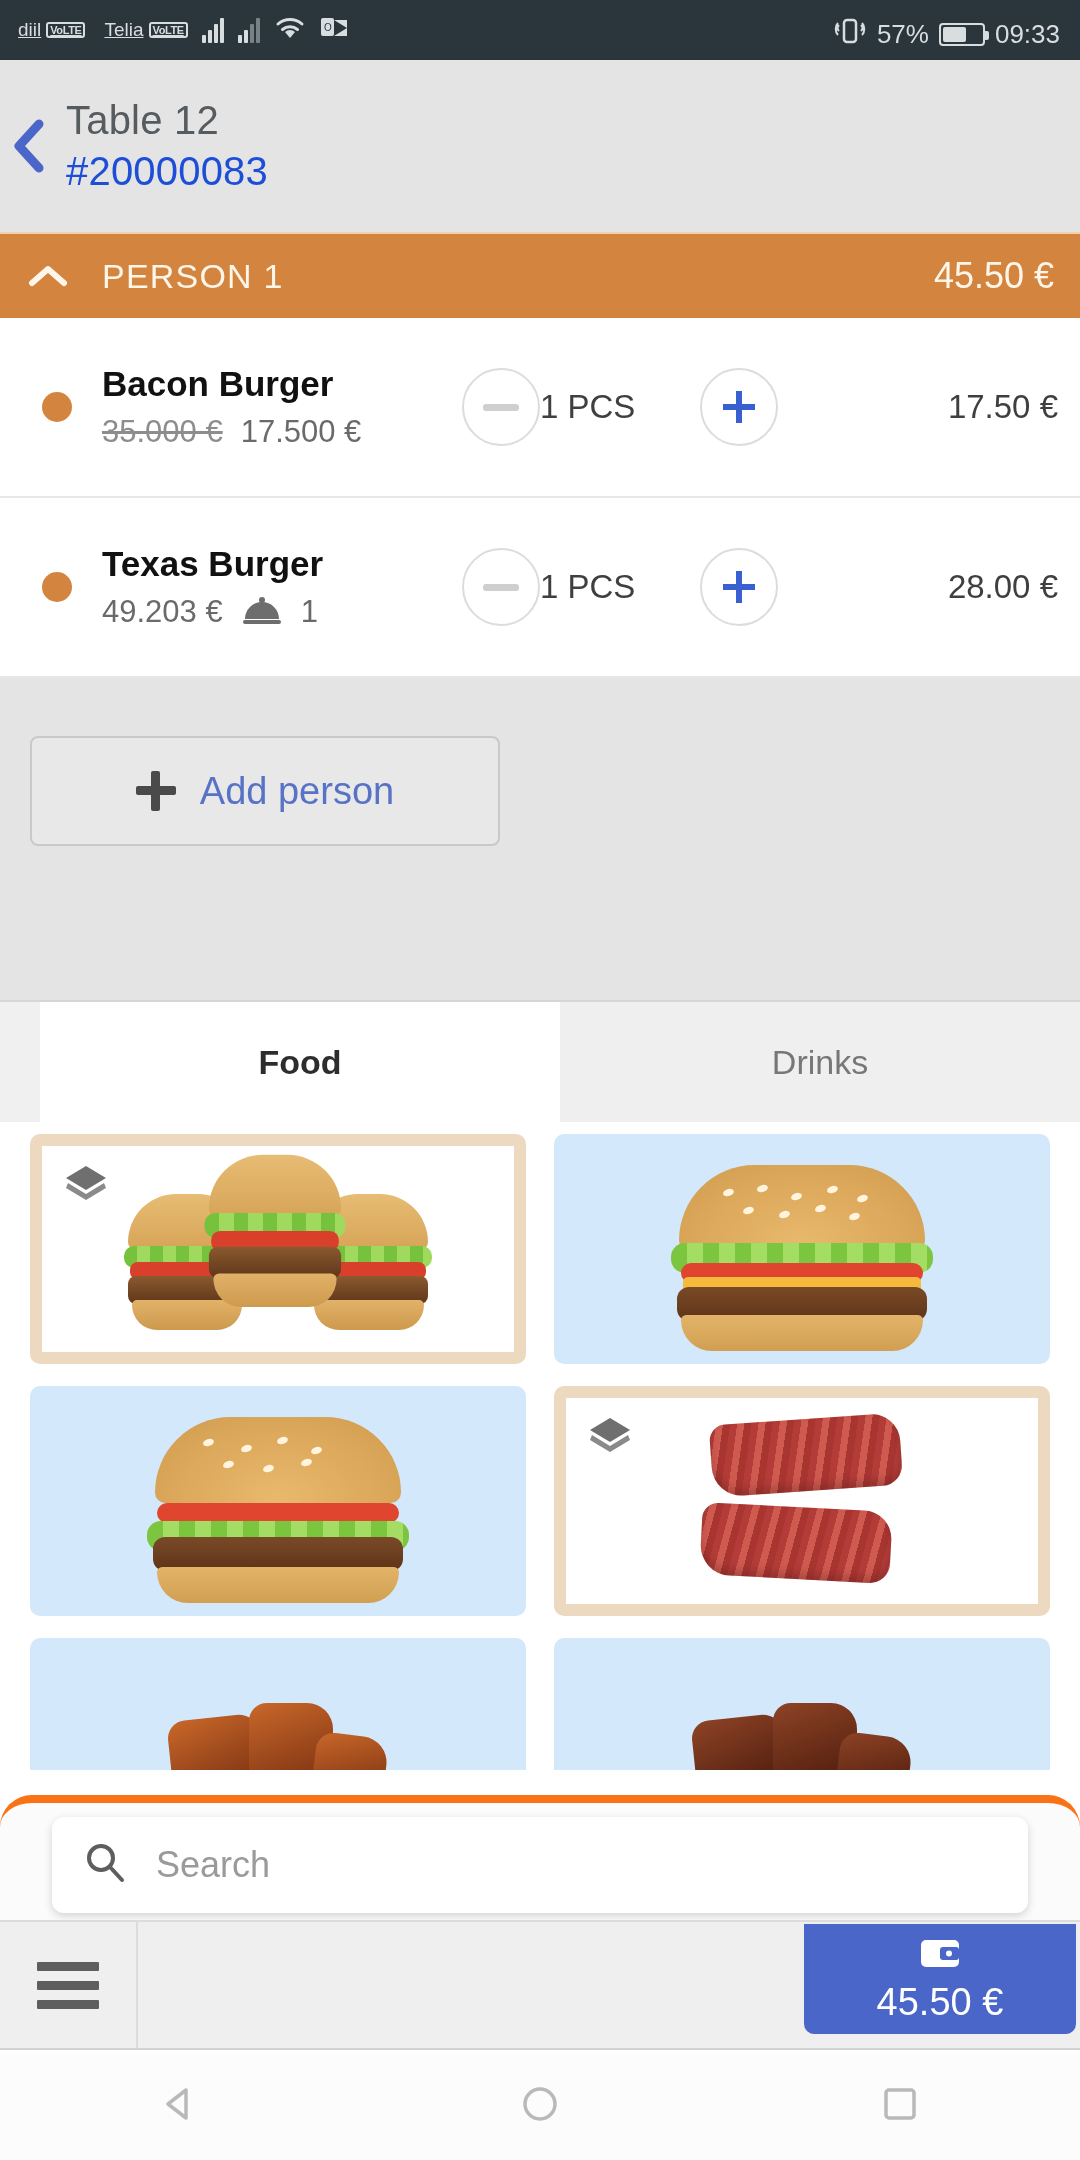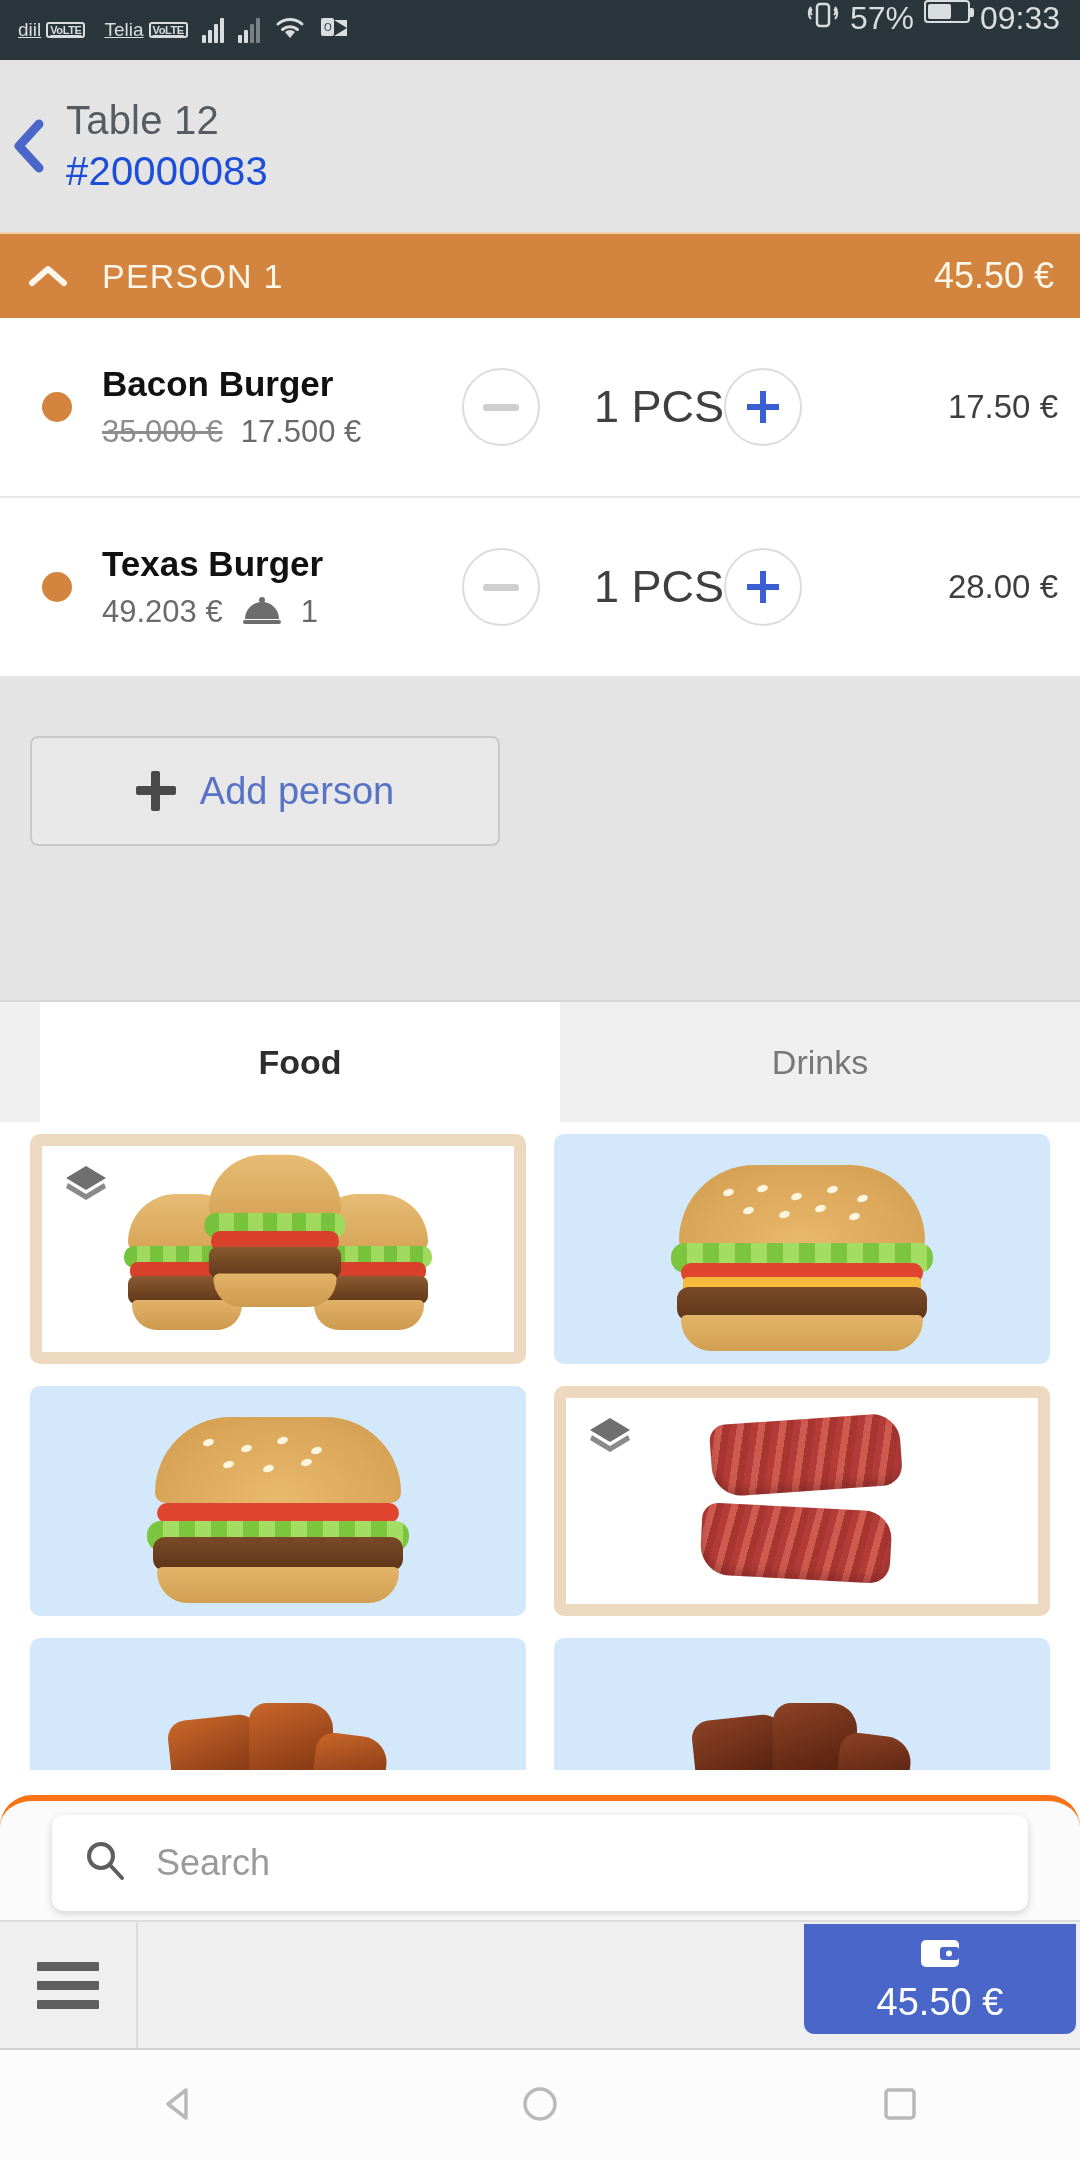--- a/index.html
+++ b/index.html
@@ -26,21 +26,21 @@
   }
   .sigbars{ display:flex; align-items:flex-end; gap:2px; height:26px; }
   .sigbars i{ display:block; width:4px; background:#d8dde0; border-radius:1px; }
   .sigbars i:nth-child(1){height:8px}
   .sigbars i:nth-child(2){height:13px}
   .sigbars i:nth-child(3){height:19px}
   .sigbars i:nth-child(4){height:25px}
   .sigbars.dim i:nth-child(3),.sigbars.dim i:nth-child(4){opacity:.45}
   .sb-right{
     position:absolute; right:20px; top:0; height:68px;
-    display:flex; gap:10px; font-size:32px;
+    display:flex; align-items:center; gap:10px; font-size:26px;
   }
   .batt{
     width:46px; height:23px; border:2px solid #d8dde0; border-radius:4px;
     position:relative; display:inline-block;
   }
   .batt::after{
     content:""; position:absolute; right:-6px; top:6px;
     width:4px; height:9px; background:#d8dde0; border-radius:0 2px 2px 0;
   }
   .batt .fill{ position:absolute; left:2px; top:2px; bottom:2px; width:55%; background:#d8dde0; border-radius:2px;}
@@ -74,21 +74,21 @@
   .row-info{ margin-left:30px; width:360px; display:flex; flex-direction:column; gap:10px;}
   .row-name{ font-size:35px; font-weight:bold; color:#111; }
   .row-sub{ display:flex; align-items:center; gap:18px; font-size:31px; color:#6a6a6a;}
   .row-sub .old{ text-decoration:line-through; color:#8d8d8d;}
   .dome-ico{ display:inline-flex; align-items:center;}
   .qty-btn{
     width:78px;height:78px;border-radius:50%;border:2px solid #dcdcdc;
     background:#fff; display:flex;align-items:center;justify-content:center;flex:0 0 78px;
   }
   .qty-btn .minus{ width:36px;height:7px;background:#cfcfcf;border-radius:3px;}
-  .qty-val{ width:184px; text-align:right; font-size:45px; color:#3f3f3f;}
+  .qty-val{ width:160px; text-align:left; font-size:33px; color:#3f3f3f;}
   .row-price{ margin-left:auto; font-size:33px; color:#3f3f3f;}
 
   
   .add-area{ background:#e4e4e4; height:322px; padding:58px 0 0 30px;}
   .add-person-btn{
     width:470px;height:110px;border:2px solid #c9c9c9;border-radius:8px;
     background:#e8e8e8; display:flex;align-items:center;justify-content:center;gap:24px;
   }
   .add-plus{ position:relative; width:40px;height:40px; }
   .add-plus::before,.add-plus::after{
@@ -157,21 +157,21 @@
   .rib{position:absolute;border-radius:18px 26px 14px 22px;
     background:linear-gradient(160deg,#c9682a,#8d3d17 60%,#5e2a10);}
   .rib.r1{left:8px;bottom:0;width:96px;height:96px;transform:rotate(-6deg);}
   .rib.r2{left:86px;bottom:0;width:84px;height:110px;}
   .rib.r3{left:150px;bottom:0;width:72px;height:78px;transform:rotate(7deg);}
   .ribs.dark .rib{background:linear-gradient(160deg,#8e4326,#5c2512 60%,#3b1708);}
 
   
   .search-shell{
     position:absolute; left:0; right:0; top:1795px; height:153px;
-    background:#fbfbfb; border-top:6px solid #f97316;border-radius:32px;
+    background:#fbfbfb; border-top:8px solid #f97316;border-radius:32px;
   }
   .search-card{
     position:absolute; left:52px; right:52px; top:14px; height:96px;
     background:#fff; border-radius:12px;
     box-shadow:0 3px 9px rgba(0,0,0,.16);
     display:flex; align-items:center; padding:0 30px; gap:28px;
   }
   .search-placeholder{ font-size:36px; color:#9a9a9a; }
 
   

